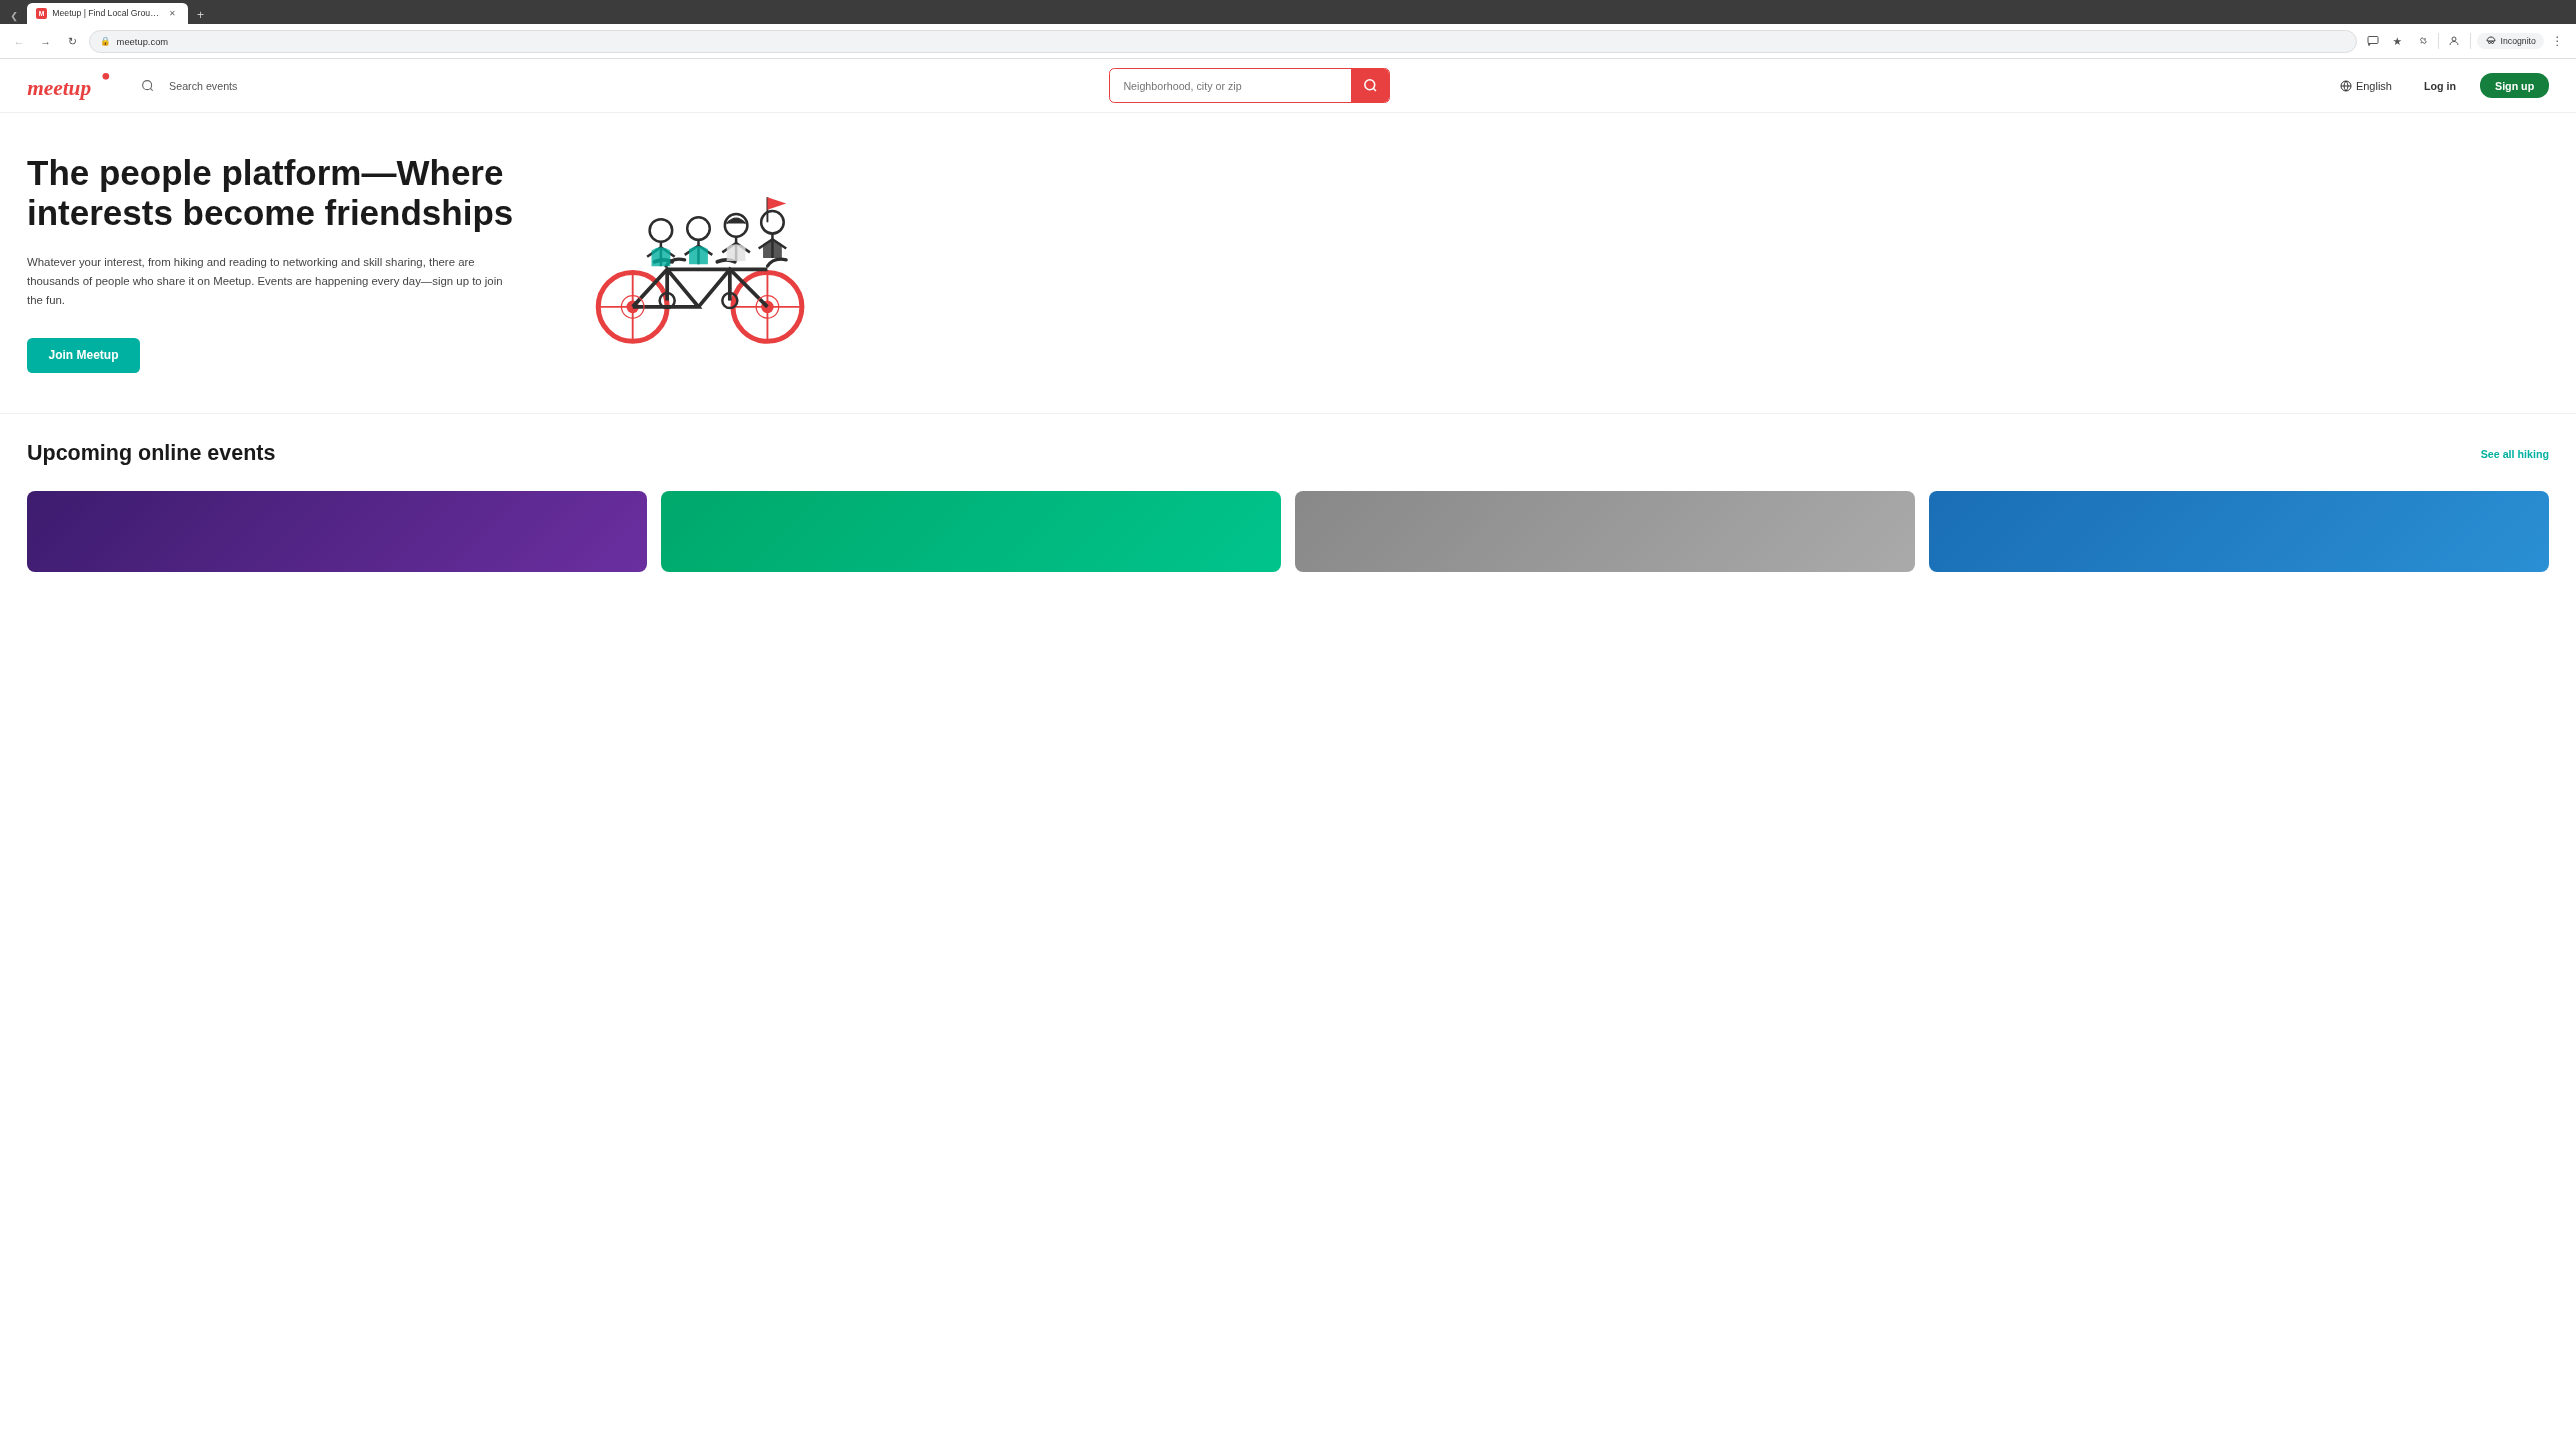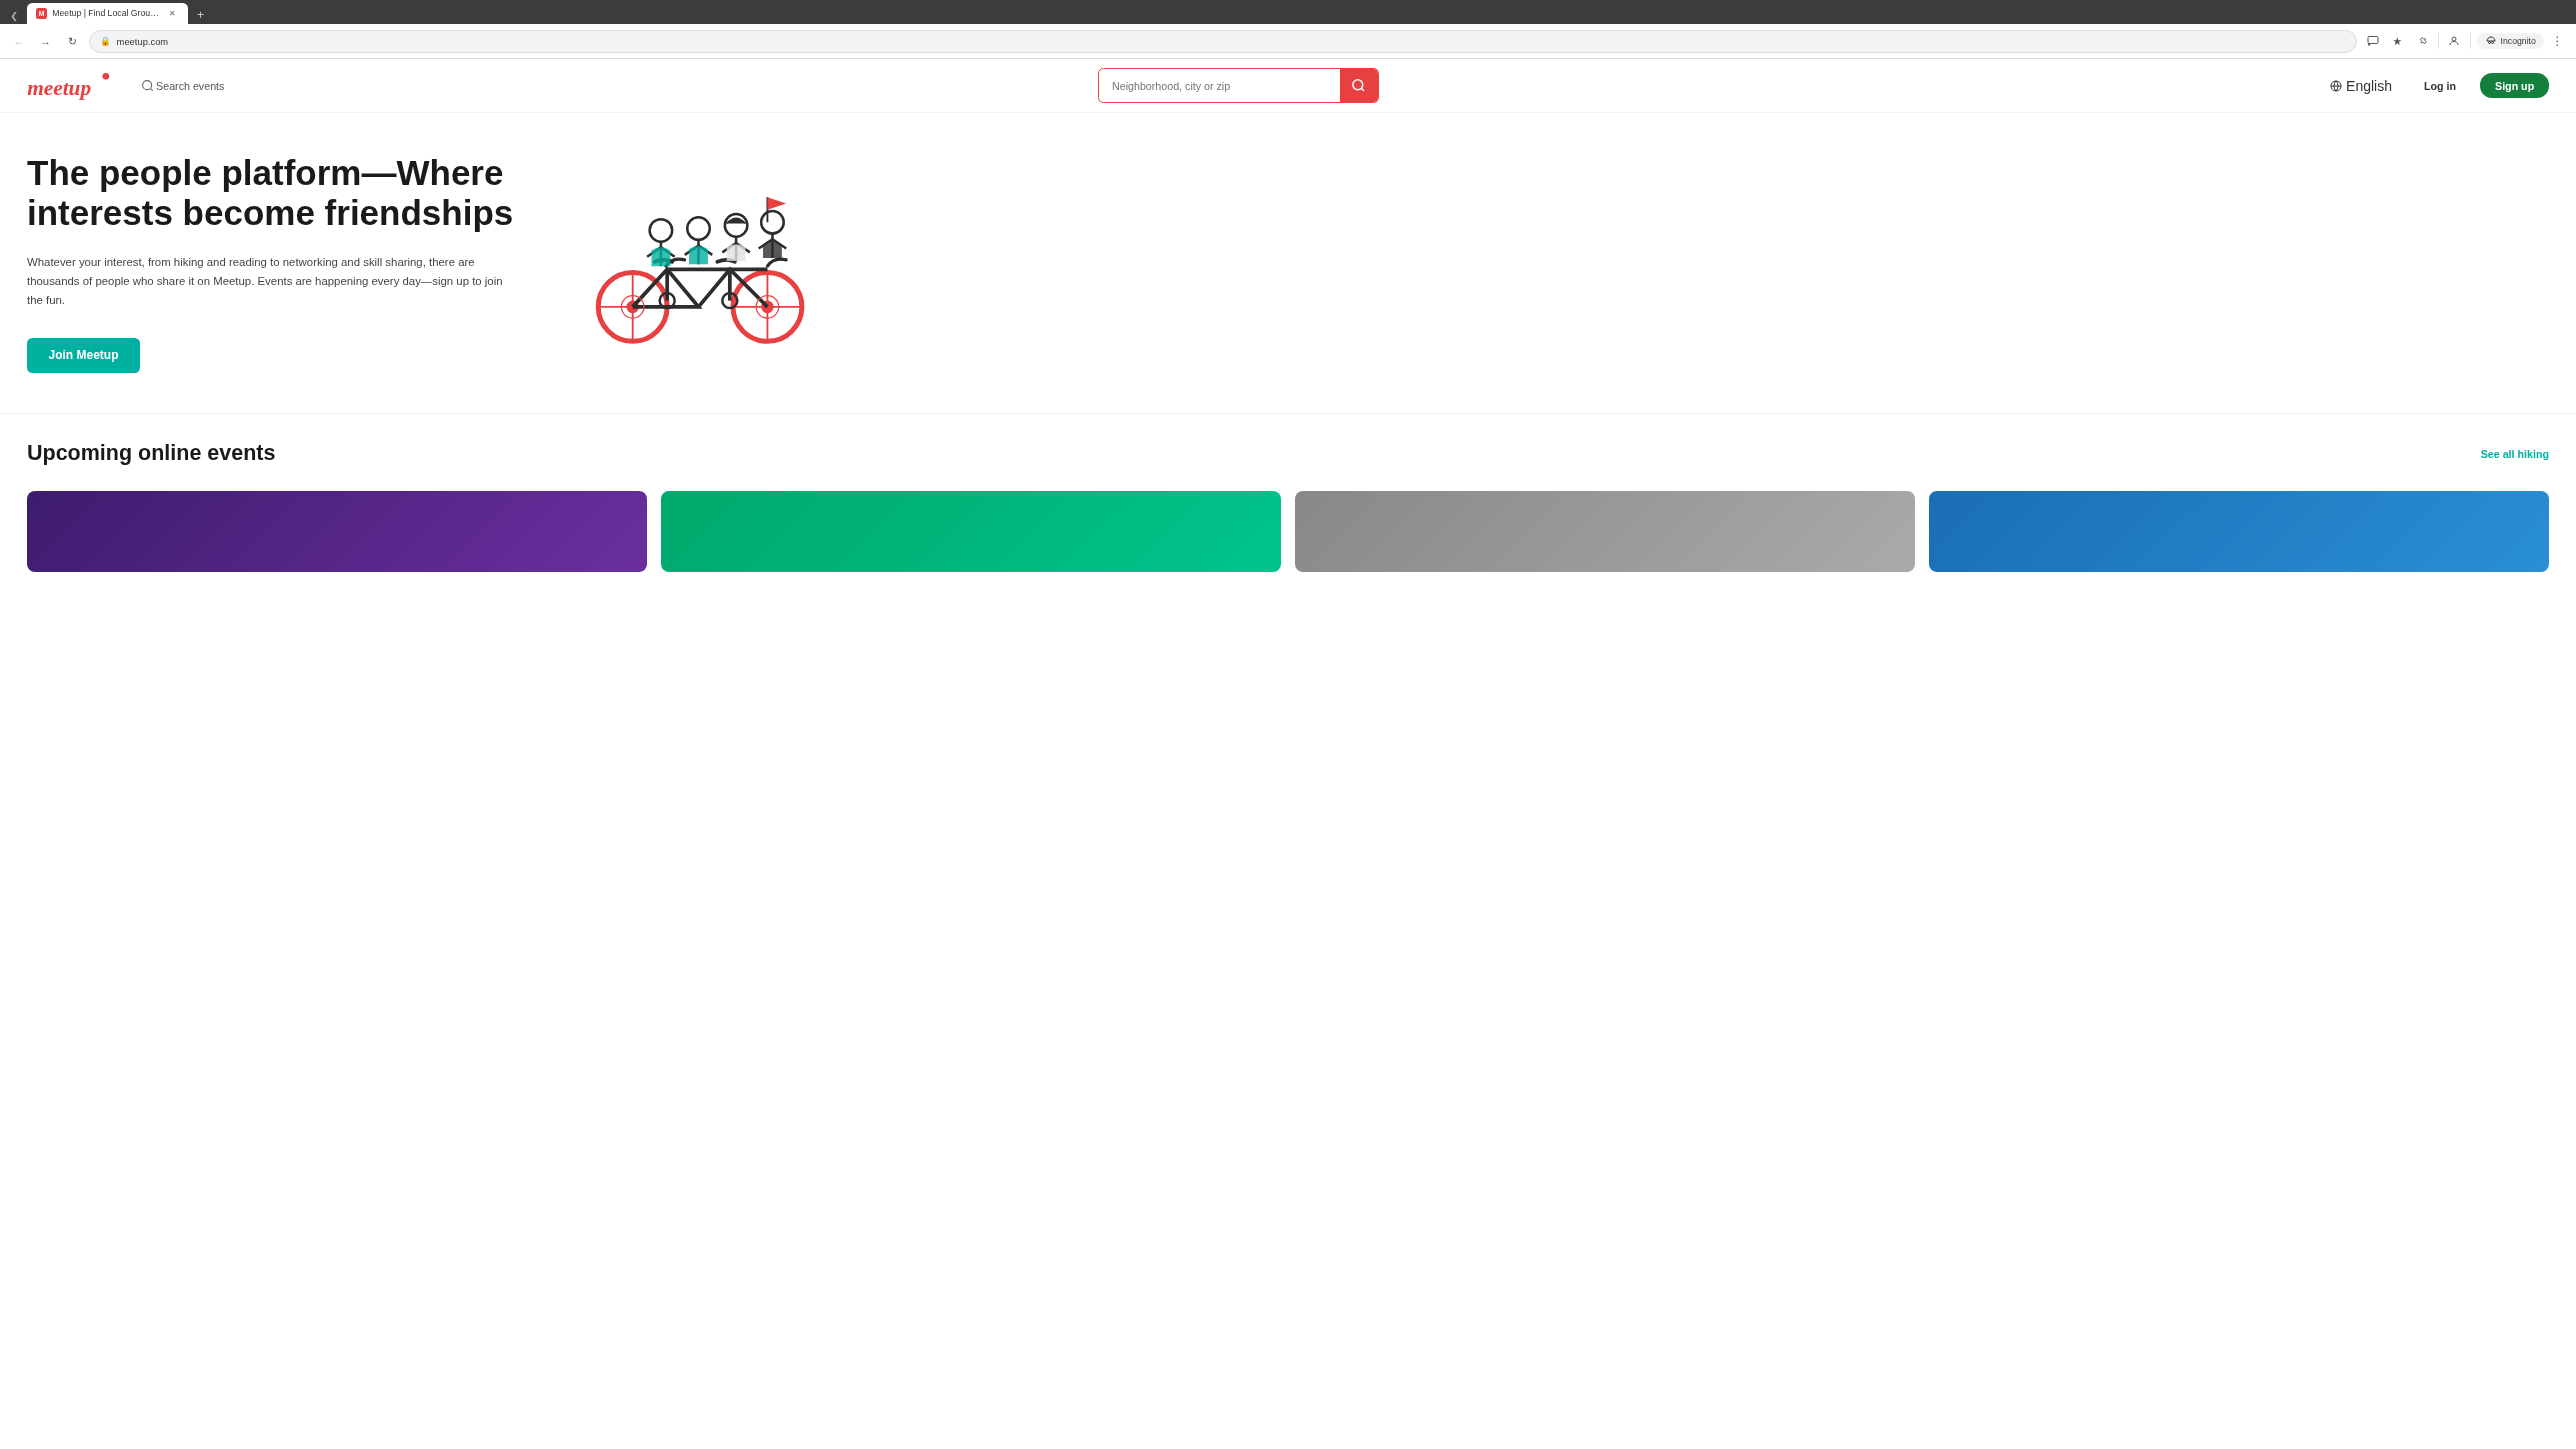--- a/index.html
+++ b/index.html
@@ -176,21 +176,21 @@
     }
     .meetup-logo {
       display: flex;
       align-items: center;
       flex-shrink: 0;
     }
 
     .search-events-btn {
       display: flex;
       align-items: center;
-      gap: 2px;
+      gap: 15px;
       padding: 0 10.7px;
       height: 29.5px;
       border: none;
       background: transparent;
       cursor: pointer;
       font-size: 10.7px;
       color: #555;
       border-radius: 5.4px;
       white-space: nowrap;
     }
@@ -235,21 +235,21 @@
       gap: 13.4px;
       margin-left: auto;
     }
     .lang-btn {
       display: flex;
       align-items: center;
       gap: 4px;
       background: none;
       border: none;
       cursor: pointer;
-      font-size: 14px;
+      font-size: 11px;
       color: #333;
       padding: 5.4px 8px;
       border-radius: 5.4px;
     }
     .login-btn {
       background: none;
       border: none;
       cursor: pointer;
       font-size: 10.7px;
       color: #333;

